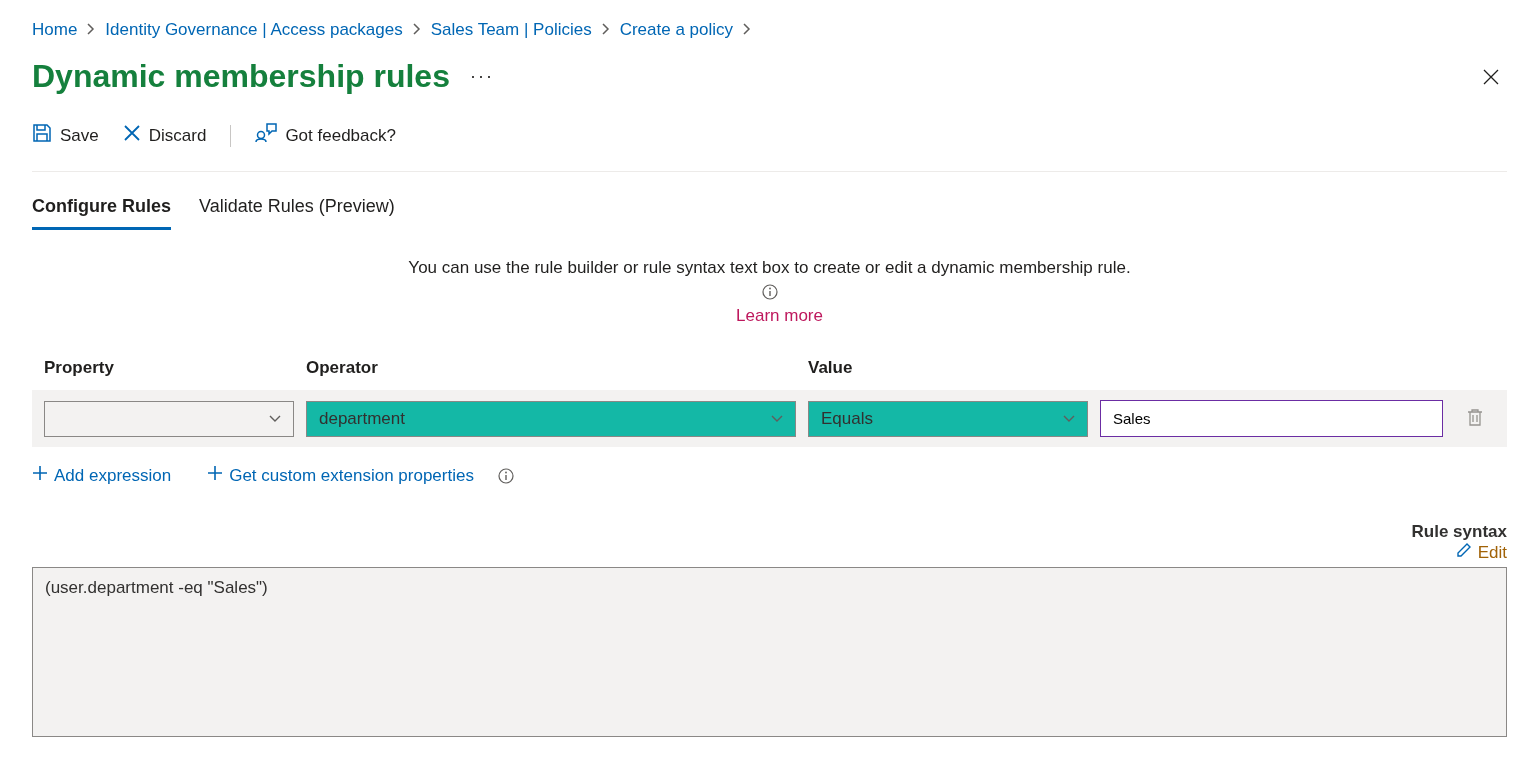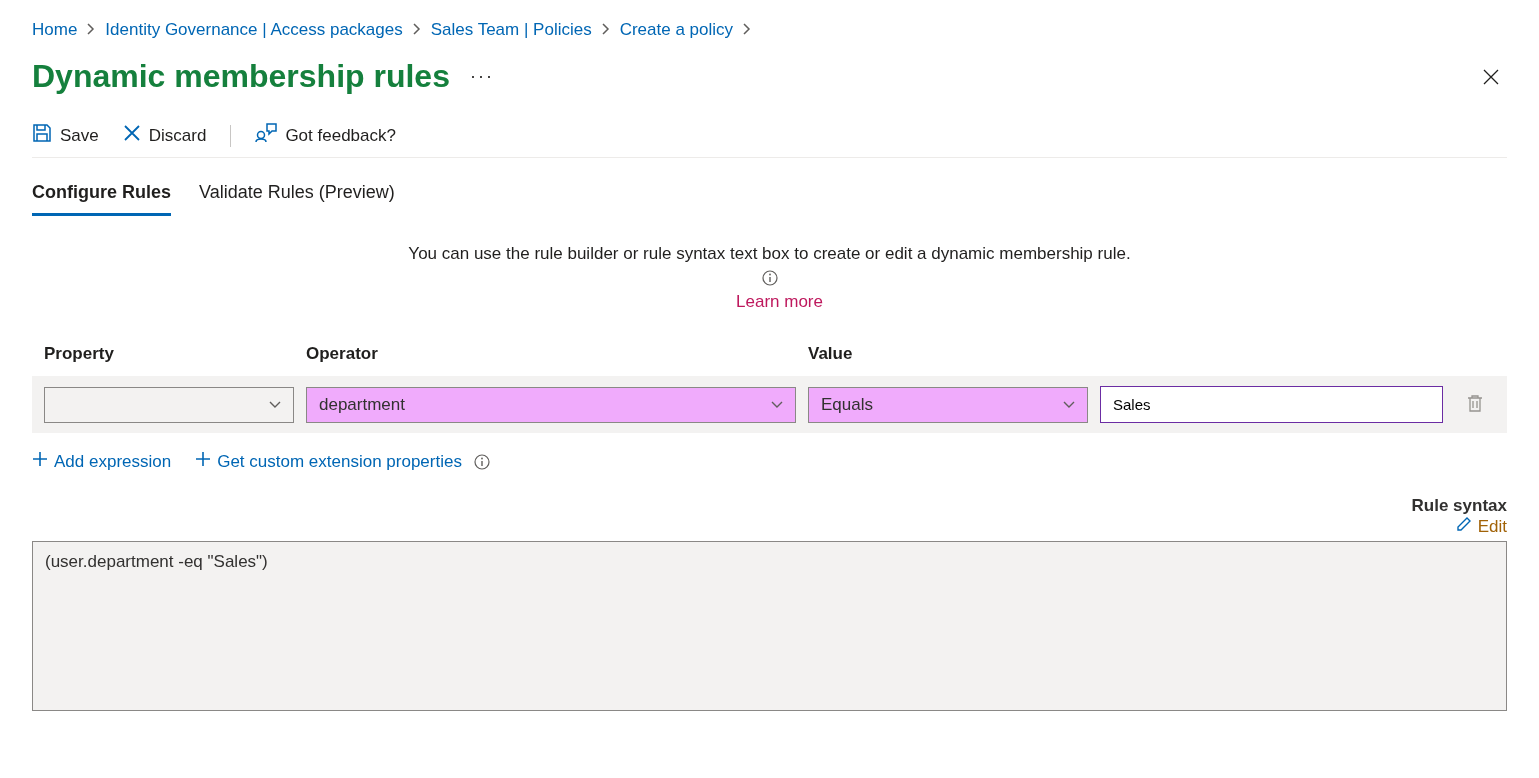--- a/index.html
+++ b/index.html
@@ -60,21 +60,21 @@
       width: 32px;
       height: 32px;
       display: flex;
       align-items: center;
       justify-content: center;
     }
     .toolbar {
       display: flex;
       align-items: center;
       gap: 24px;
-      padding-bottom: 9px;
+      padding-bottom: 23px;
       border-bottom: 1px solid #edebe9;
       margin-bottom: 24px;
     }
     .toolbar-btn {
       display: flex;
       align-items: center;
       gap: 8px;
       font-size: 17px;
       color: #201f1e;
       cursor: pointer;
@@ -137,21 +137,21 @@
       display: grid;
       grid-template-columns: 250px 490px 280px 1fr 40px;
       gap: 12px;
       padding: 10px 12px;
       background: #f3f2f1;
       align-items: center;
     }
     .dropdown {
       height: 36px;
       border: 1px solid #8a8886;
-      background: #f0abfc;
+      background: #14b8a6;
       display: flex;
       align-items: center;
       justify-content: space-between;
       padding: 0 12px;
       font-size: 17px;
       cursor: pointer;
     }
     .dropdown.disabled {
       background: #f3f2f1;
       color: #a19f9d;
@@ -171,23 +171,23 @@
     }
     .delete-btn {
       color: #969490;
       cursor: pointer;
       display: flex;
       align-items: center;
       justify-content: center;
     }
     .link-actions {
       display: flex;
-      gap: 24px;
+      gap: 36px;
       margin-top: 18px;
-      margin-bottom: 24px;
+      margin-bottom: 36px;
       font-size: 17px;
       align-items: center;
     }
     .link-btn {
       color: #0066b4;
       display: flex;
       align-items: center;
       gap: 6px;
       cursor: pointer;
       background: none;

